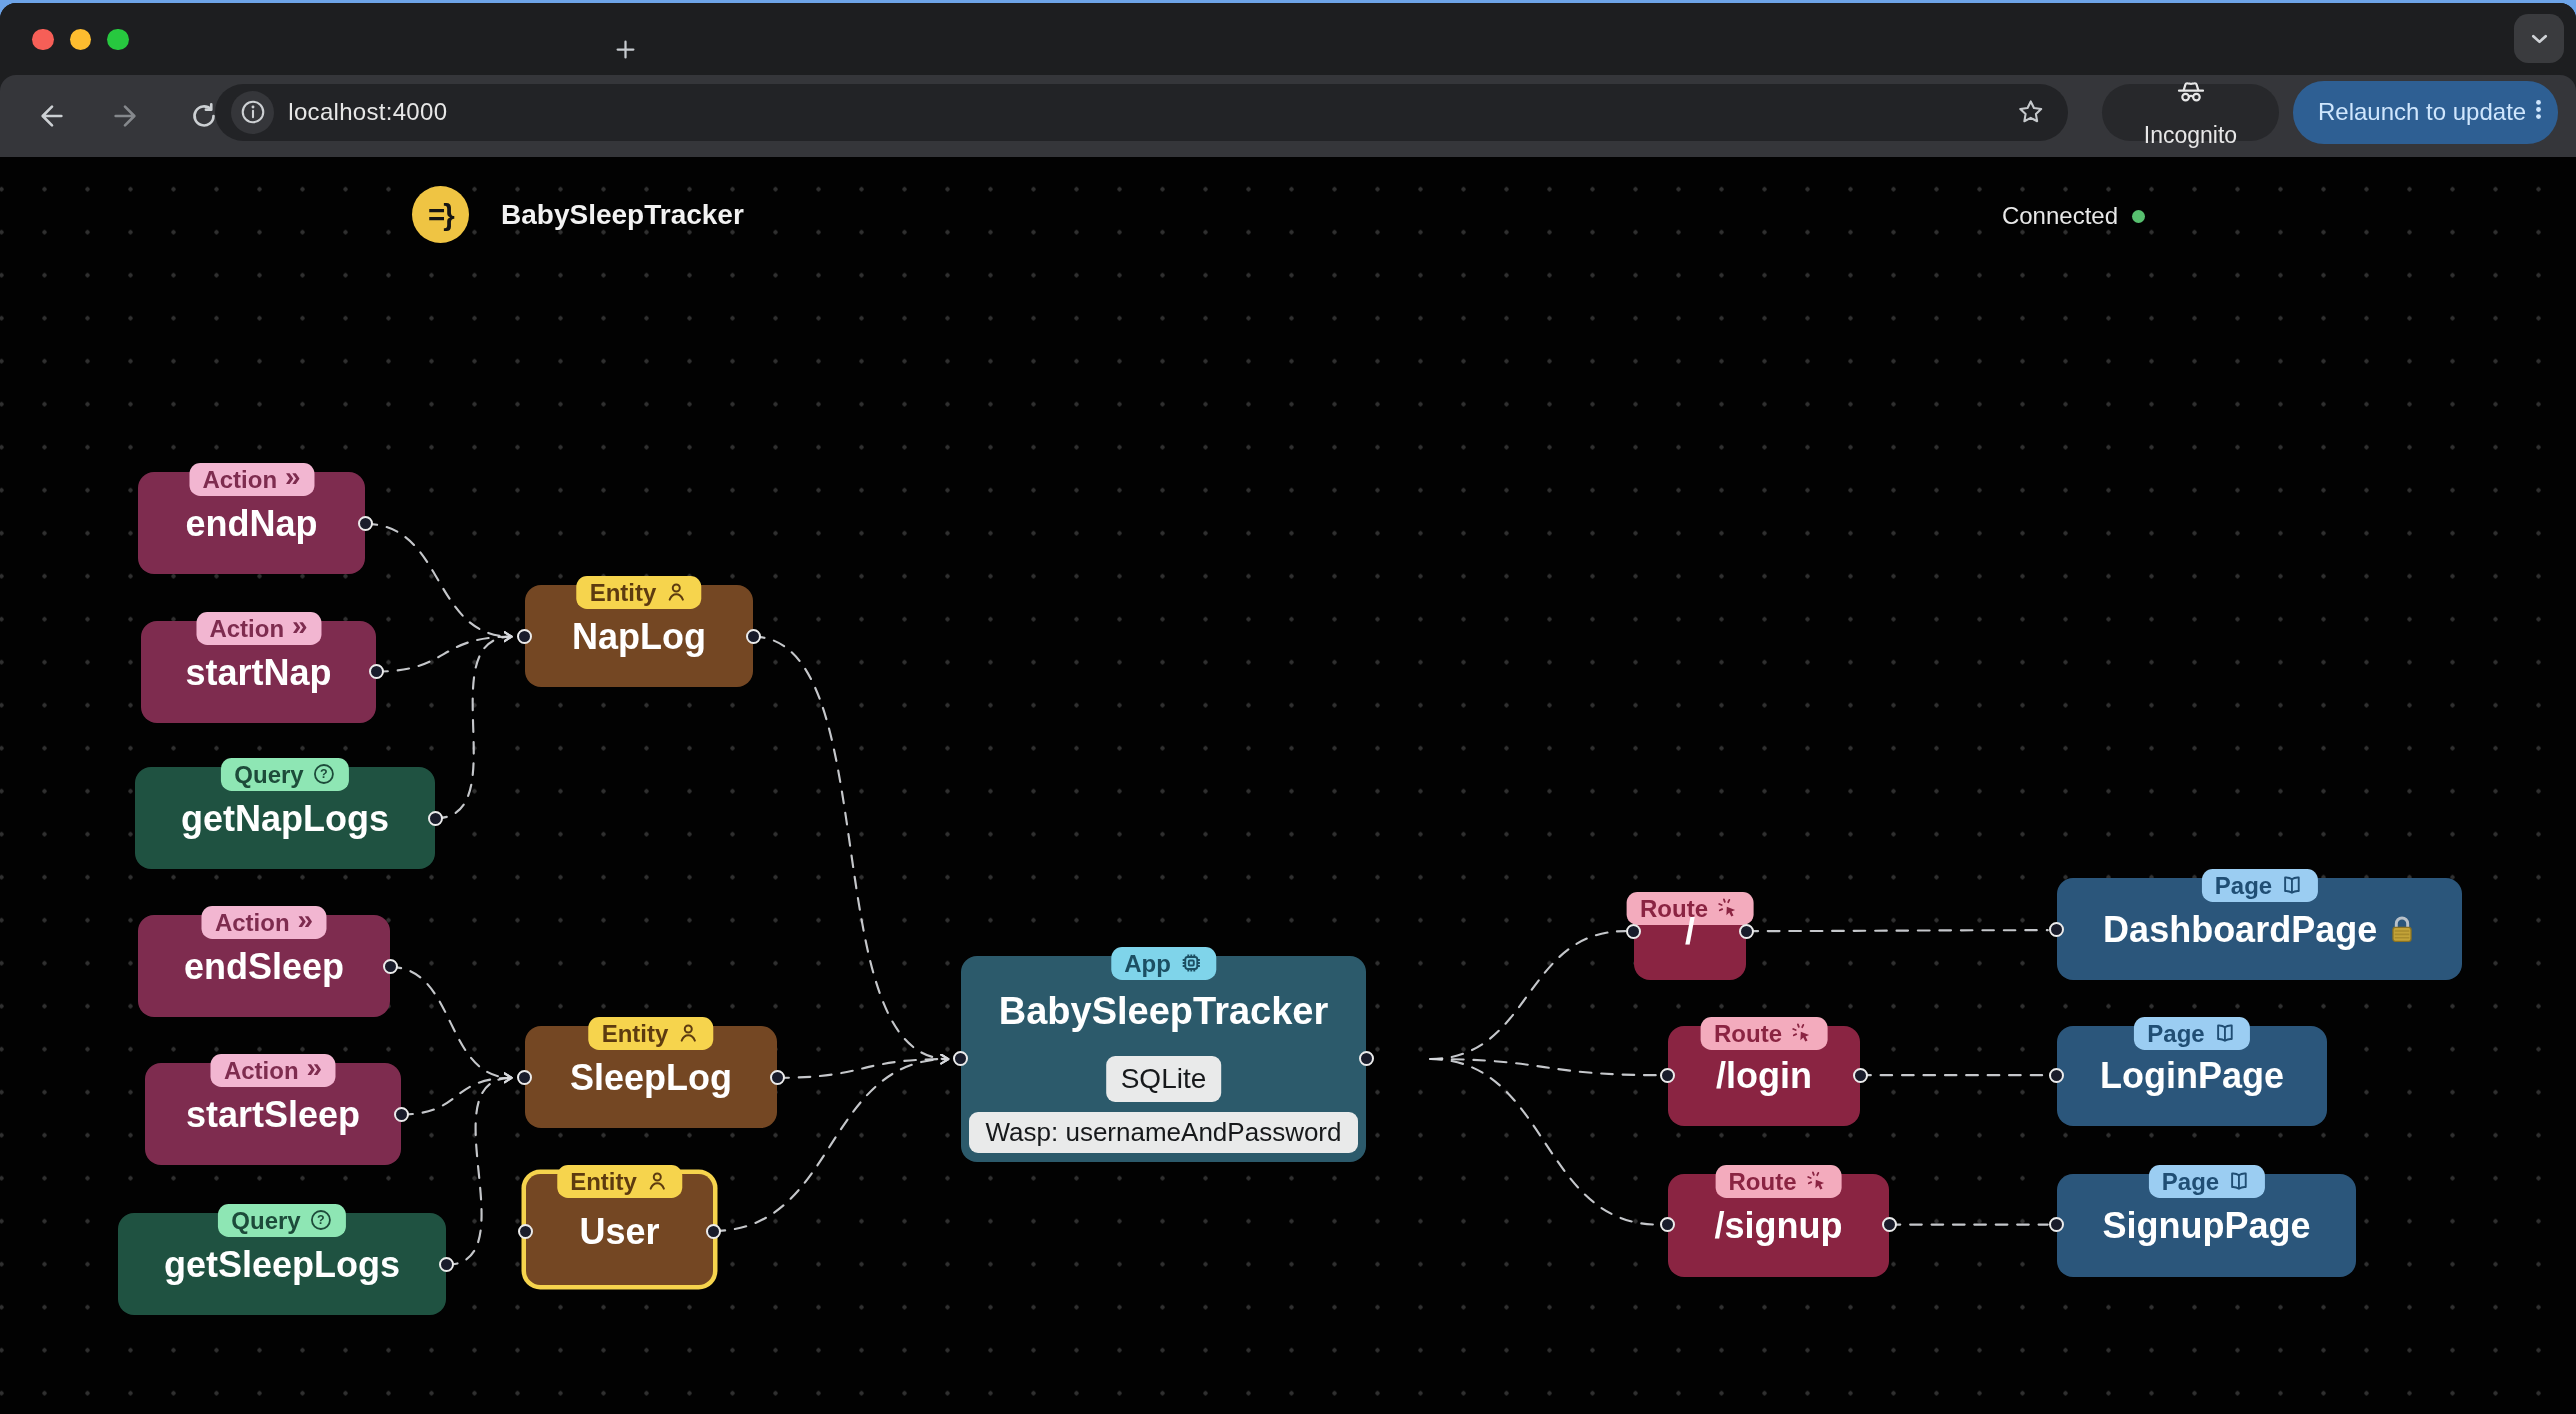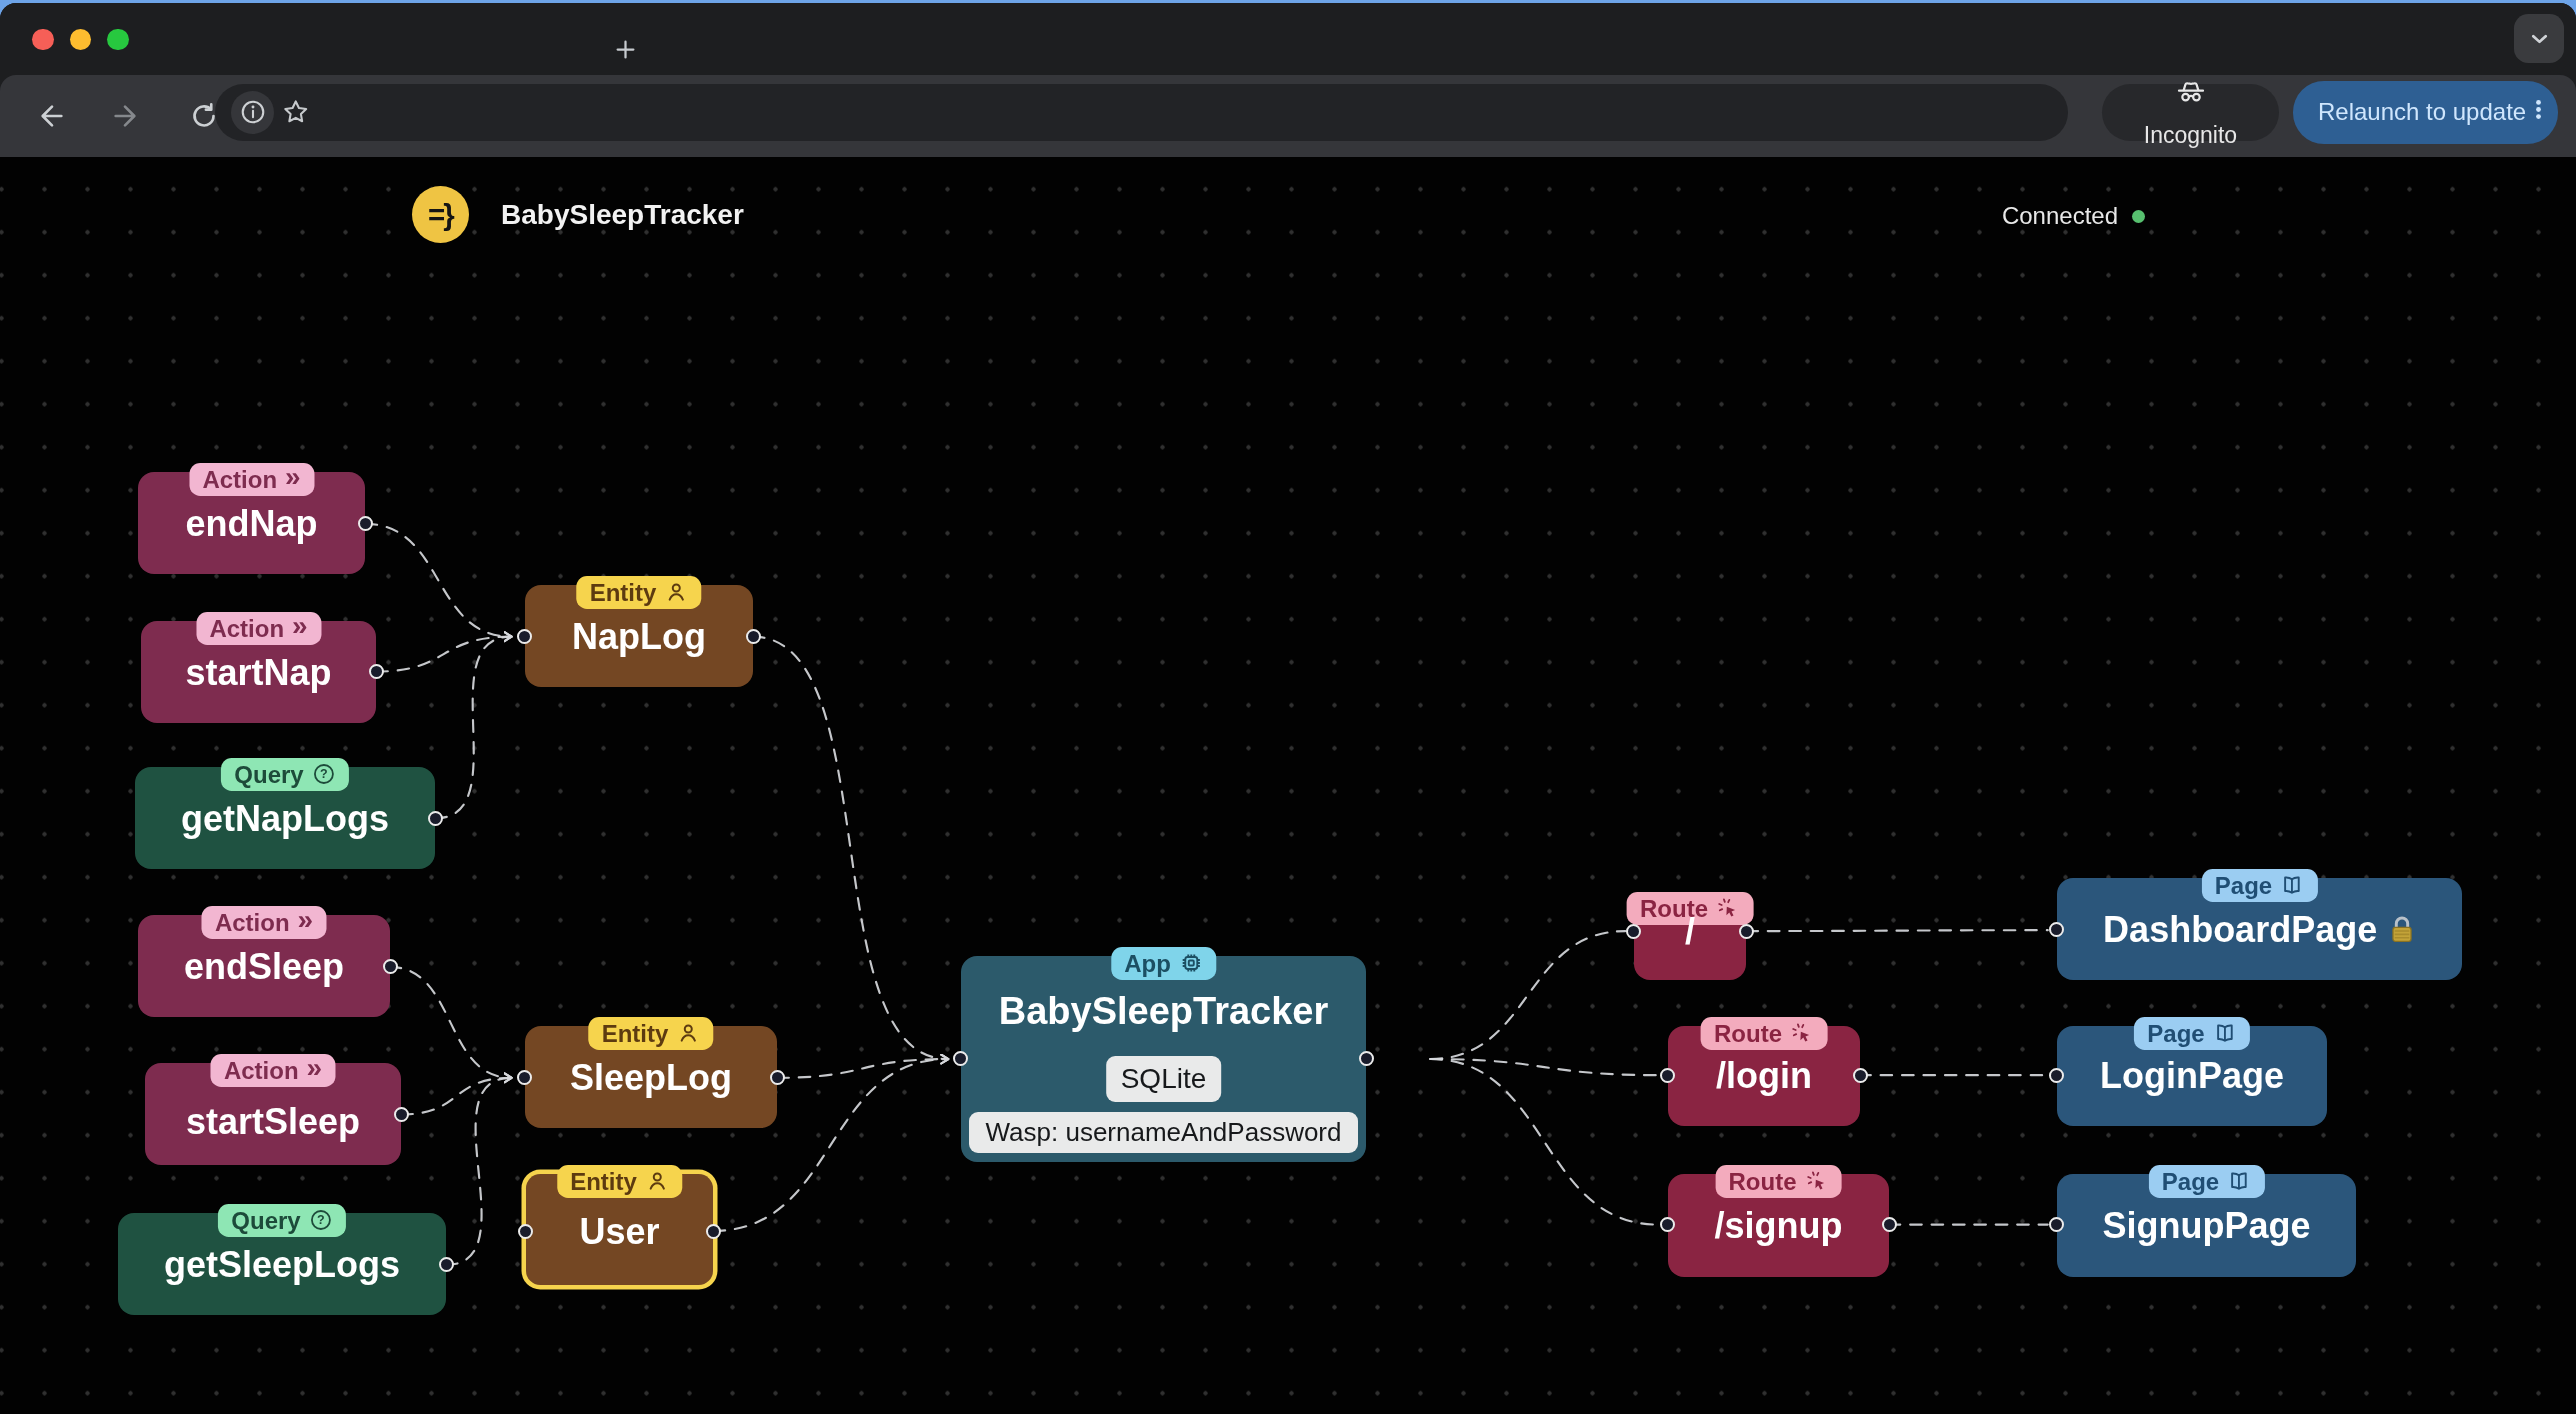--- a/index.html
+++ b/index.html
@@ -123,20 +123,21 @@
     </span>
   </div>
   <div class="urlbar">
     <span class="info-disc">
       <svg width="28" height="28" viewBox="0 0 24 24" fill="none" stroke="#cdd0d3" stroke-width="1.8">
           <circle cx="12" cy="12" r="8.8"></circle>
           <path d="M12 11v5.4" stroke-linecap="round"></path>
           <circle cx="12" cy="7.7" r="1.25" fill="#cdd0d3" stroke="none"></circle>
         </svg>
     </span>
+    <span class="url-text">localhost:4000</span>
     <span class="star">
       <svg width="29.5" height="29.5" viewBox="0 0 24 24" fill="none" stroke="#c6c9cc" stroke-width="1.7" stroke-linejoin="round">
           <path d="M12 3.6l2.6 5.3 5.9.9-4.3 4.1 1 5.8-5.2-2.7-5.2 2.7 1-5.8-4.3-4.1 5.9-.9z"></path>
         </svg>
     </span>
   </div>
   <div class="incognito">
     <span>
       <svg width="32" height="29" viewBox="0 0 32 28" fill="none" stroke="#e7e7e7" stroke-width="2.2" stroke-linecap="round">
           <path d="M4 14.2h24"></path>
@@ -239,21 +240,21 @@
         </div>
         <div class="handle right" style="background: rgb(25, 28, 43); border-color: rgb(235, 235, 235); top: 44px; right: -8px;"></div>
       </div>
       <div class="node" style="left: 145px; top: 906px; width: 256px; height: 102px; background: rgb(126, 44, 79); --sel: #f6d44d;">
         <div class="badge" style="background: rgb(242, 182, 209); color: rgb(126, 44, 79);">
           <span>Action</span>
           <span style="display: flex; align-items: center;">
             <span style="font-weight:800;font-size:28px;line-height:1;transform:translateY(-1.8px)">»</span>
           </span>
         </div>
-        <div class="nlabel" style="top: 36px;">
+        <div class="nlabel" style="top: 29px;">
           <span>startSleep</span>
         </div>
         <div class="handle right" style="background: rgb(25, 28, 43); border-color: rgb(235, 235, 235); top: 44px; right: -8px;"></div>
       </div>
       <div class="node" style="left: 118px; top: 1056px; width: 328px; height: 102px; background: rgb(31, 82, 65); --sel: #f6d44d;">
         <div class="badge" style="background: rgb(142, 230, 180); color: rgb(29, 75, 58);">
           <span>Query</span>
           <span style="display: flex; align-items: center;">
             <svg width="24" height="24" viewBox="0 0 24 24" fill="none" stroke="currentColor" stroke-width="1.8" style="font-size:27px">
               <circle cx="12" cy="12" r="9"></circle>

